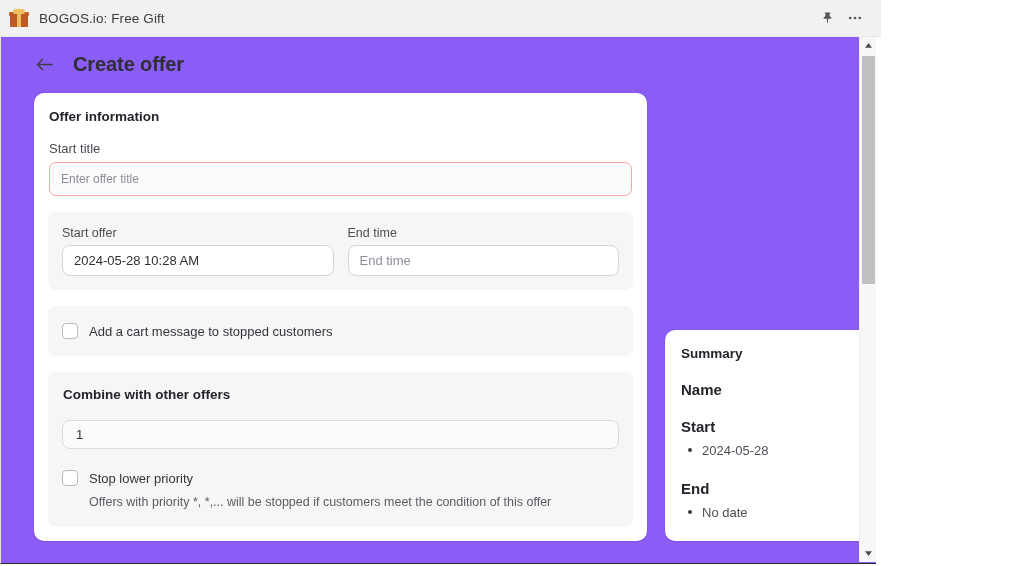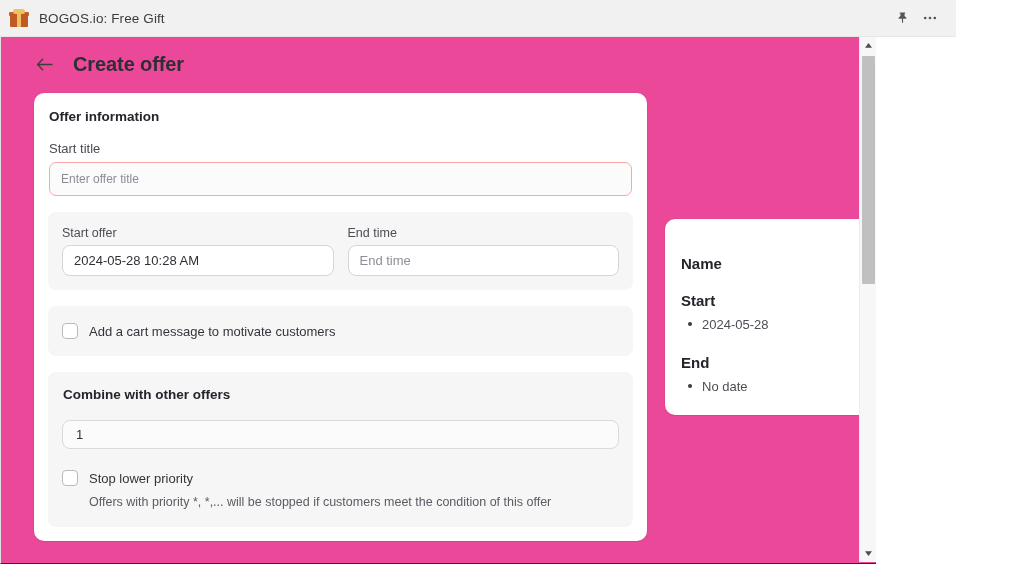--- a/index.html
+++ b/index.html
@@ -14,21 +14,21 @@
     font-family: "Liberation Sans", sans-serif;
     background: #ffffff;
     color: #202223;
     -webkit-font-smoothing: antialiased;
   }
 
   
   .titlebar {
     position: absolute;
     top: 0; left: 0;
-    width: 956px;
+    width: 881px;
     height: 37px;
     background: #f1f1f1;
     display: flex;
     align-items: center;
     padding: 0 12px 0 9px;
     border-bottom: 1px solid #e6e6e6;
   }
   .app-icon {
     width: 20px; height: 20px;
     flex: 0 0 20px;
@@ -85,21 +85,21 @@
     border-radius: 3px;
   }
   .titlebar-btn svg { display: block; }
 
   
   .content {
     position: absolute;
     top: 37px; left: 0;
     width: 876px;
     height: 527px;
-    background: #ec4899;
+    background: #8b5cf6;
     overflow: hidden;
     border-left: 1px solid #e3e3e3;
     border-bottom: 1px solid #2b2b2b;
   }
   .scroll-area {
     position: absolute;
     top: 0; left: 0;
     width: 1007px;
     height: 525px;
     overflow: hidden;
@@ -123,21 +123,21 @@
   .page-title {
     font-size: 20px;
     font-weight: bold;
     color: #2e2e35;
     letter-spacing: -0.1px;
   }
 
   
   .columns {
     display: flex;
-    align-items: center;
+    align-items: flex-end;
     gap: 18px;
     padding: 10px 0 0 33px;
   }
   .col-left  { width: 613px; flex: 0 0 613px; }
   .col-right { width: 306px; flex: 0 0 306px; }
 
   .card {
     background: #ffffff;
     border-radius: 10px;
     box-shadow: 0 1px 2px rgba(16,24,40,0.07), 0 0 0 1px rgba(16,24,40,0.03);
@@ -374,21 +374,21 @@
               <div class="time-col">
                 <div class="field-label">End time</div>
                 <input class="time-input" type="text" placeholder="End time" style="">
               </div>
             </div>
           </div>
 
           <div class="subpanel cart-panel">
             <div class="check-row">
               <div class="checkbox"></div>
-              <div class="check-label">Add a cart message to motivate customers</div>
+              <div class="check-label">Add a cart message to stopped customers</div>
             </div>
           </div>
 
           <div class="subpanel combine-panel">
             <div class="card-title">Combine with other offers</div>
 
             <div class="priority-block">
               <input class="priority-input" type="text" value="1" style="">
             </div>
 
@@ -399,20 +399,21 @@
               </div>
               <div class="stop-help">Offers with priority *, *,... will be stopped if customers meet the condition of this offer</div>
             </div>
           </div>
 
         </div>
       </div>
 
       <div class="col-right">
         <div class="card summary-card">
+          <div class="summary-title">Summary</div>
 
           <div class="summary-heading">Name</div>
 
           <div class="summary-heading">Start</div>
           <ul class="summary-list">
             <li>2024-05-28</li>
           </ul>
 
           <div class="summary-heading">End</div>
           <ul class="summary-list">

